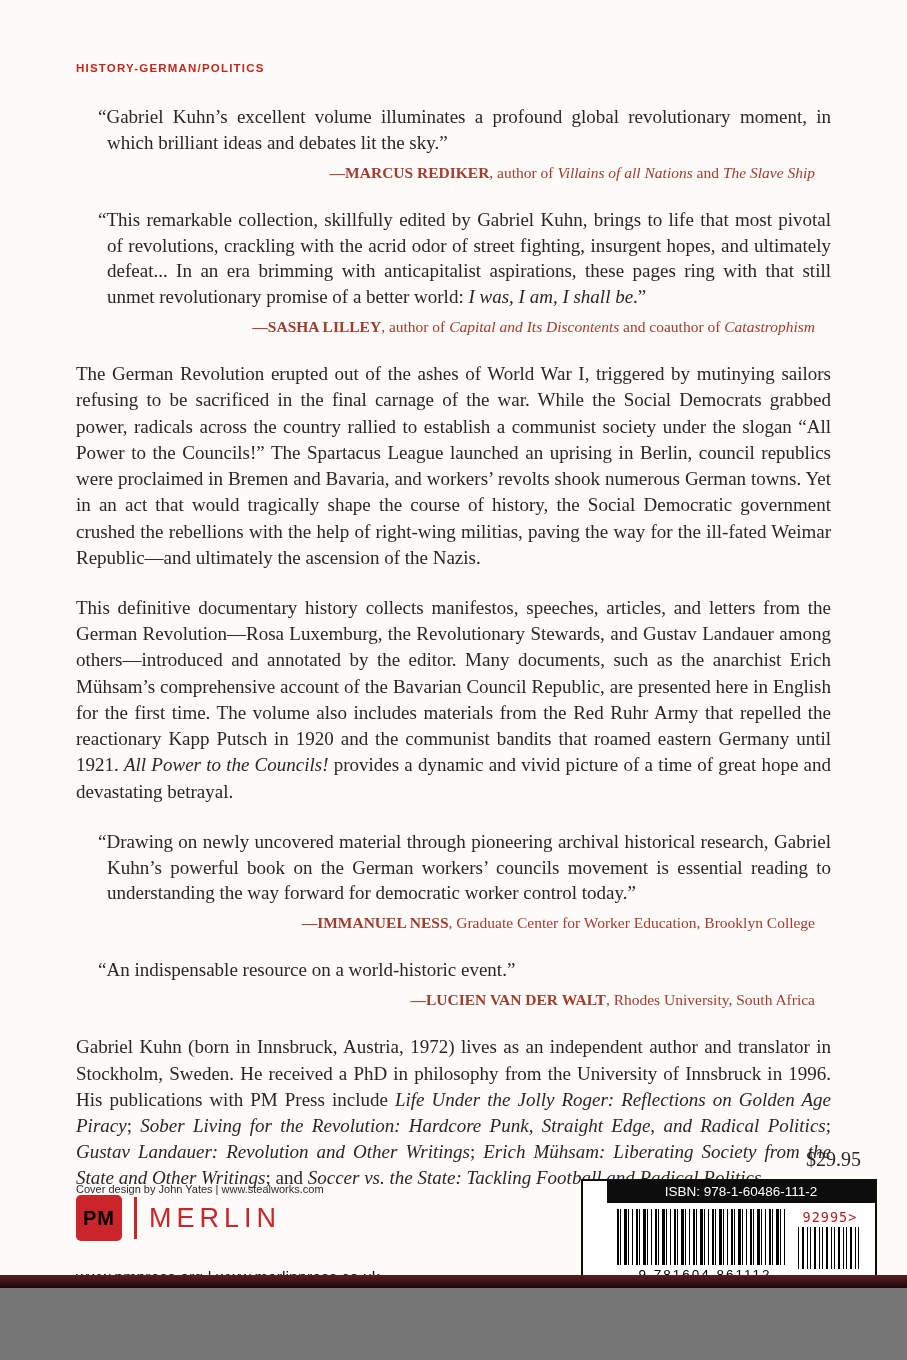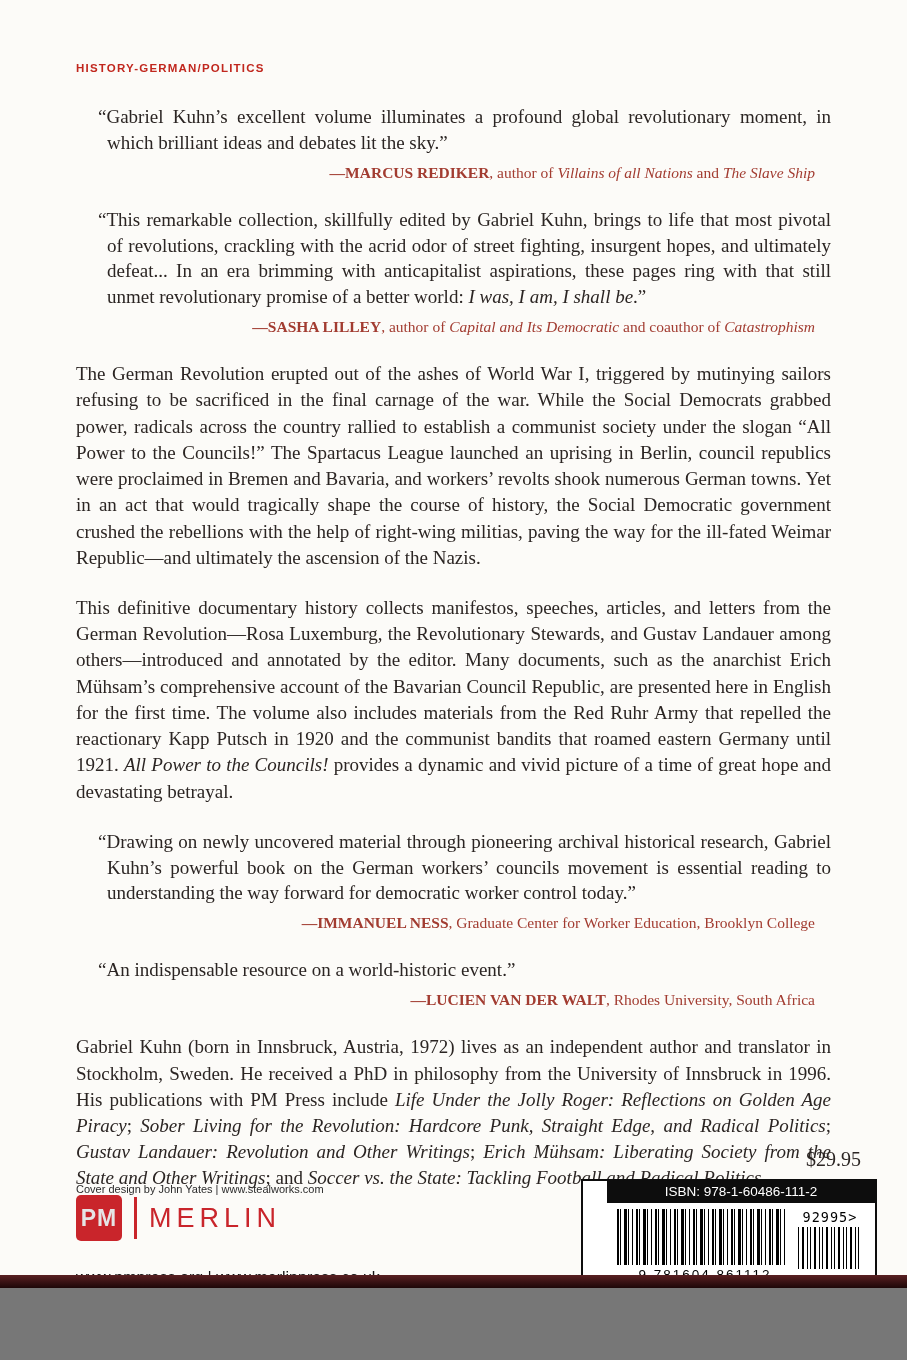--- a/index.html
+++ b/index.html
@@ -39,23 +39,23 @@
     padding-right:16px; margin-bottom:8px;
   }
   .footer-row { display:flex; justify-content:space-between; align-items:flex-start; }
   .footer-left { padding-top:4px; }
   .cover-credit {
     font-family:"Liberation Sans", sans-serif; font-size:11px;
     color:#2a2a2a; 
   }
   .logo-row { display:flex; align-items:center; }
   .pm-box {
-    width:46px; height:46px; background:#c9252b; color:#e5e5e5;
+    width:46px; height:46px; background:#c9252b; color:#000000;
     font-family:"Liberation Sans", sans-serif; font-weight:bold;
-    font-size:23px; letter-spacing:1px;
+    font-size:20px; letter-spacing:1px;
     display:flex; align-items:center; justify-content:center;
     border-radius:5px;
   }
   .logo-divider { width:3px; height:42px; background:#c9252b; margin:0 12px; }
   .merlin {
     font-family:"Liberation Sans", sans-serif; color:#c9252b;
     font-size:27px; letter-spacing:5px; font-weight:normal;
   }
   .urls {
     font-family:"Liberation Sans", sans-serif; font-weight:normal;
@@ -79,21 +79,21 @@
       #000 7px 10px, #fff 10px 11px, #000 11px 12px, #fff 12px 15px,
       #000 15px 16px, #fff 16px 19px);
   }
   .digits {
     font-family:Liberation Sans, sans-serif; font-size:13.5px;
     letter-spacing:2px; color:#000; margin-top:2px; text-align:center;
   }
   .addon { width:74px; display:flex; flex-direction:column; align-items:center; }
   .addon-code {
     font-family:"DejaVu Sans Mono", monospace; font-size:13.5px;
-    letter-spacing:1px; color:#000000;
+    letter-spacing:1px; color:#b91c1c;
   }
   .addon-bars {
     width:64px; height:42px; margin-top:2px;
     background:repeating-linear-gradient(90deg,
       #000 0 1px, #fff 1px 4px, #000 4px 6px, #fff 6px 9px,
       #000 9px 10px, #fff 10px 12px);
   }
   .bottom-strip {
     position:absolute; left:0; right:0; bottom:0; height:13px;
     background:linear-gradient(#5a2022, #1d0708);
@@ -106,21 +106,21 @@
 
   <div class="category">HISTORY-GERMAN/POLITICS</div>
 
   <div class="quote-block">
     <p class="quote"><span>“Gabriel Kuhn’s excellent volume illuminates a profound global revolutionary moment, in which brilliant ideas and debates lit the sky.”</span></p>
     <p class="attribution"><span class="bd">—MARCUS REDIKER</span><span>, author of </span><span class="it">Villains of all Nations</span><span> and </span><span class="it">The Slave Ship</span></p>
   </div>
 
   <div class="quote-block">
     <p class="quote"><span>“This remarkable collection, skillfully edited by Gabriel Kuhn, brings to life that most pivotal of revolutions, crackling with the acrid odor of street fighting, insurgent hopes, and ultimately defeat... In an era brimming with anticapitalist aspirations, these pages ring with that still unmet revolutionary promise of a better world: </span><span class="it">I was, I am, I shall be</span><span>.”</span></p>
-    <p class="attribution"><span class="bd">—SASHA LILLEY</span><span>, author of </span><span class="it">Capital and Its Democratic</span><span> and coauthor of </span><span class="it">Catastrophism</span></p>
+    <p class="attribution"><span class="bd">—SASHA LILLEY</span><span>, author of </span><span class="it">Capital and Its Discontents</span><span> and coauthor of </span><span class="it">Catastrophism</span></p>
   </div>
 
   <p class="body-para"><span>The German Revolution erupted out of the ashes of World War I, triggered by mutinying sailors refusing to be sacrificed in the final carnage of the war. While the Social Democrats grabbed power, radicals across the country rallied to establish a communist society under the slogan “All Power to the Councils!” The Spartacus League launched an uprising in Berlin, council republics were proclaimed in Bremen and Bavaria, and workers’ revolts shook numerous German towns. Yet in an act that would tragically shape the course of history, the Social Democratic government crushed the rebellions with the help of right-wing militias, paving the way for the ill-fated Weimar Republic—and ultimately the ascension of the Nazis.</span></p>
 
   <p class="body-para"><span>This definitive documentary history collects manifestos, speeches, articles, and letters from the German Revolution—Rosa Luxemburg, the Revolutionary Stewards, and Gustav Landauer among others—introduced and annotated by the editor. Many documents, such as the anarchist Erich Mühsam’s comprehensive account of the Bavarian Council Republic, are presented here in English for the first time. The volume also includes materials from the Red Ruhr Army that repelled the reactionary Kapp Putsch in 1920 and the communist bandits that roamed eastern Germany until 1921. </span><span class="it">All Power to the Councils!</span><span> provides a dynamic and vivid picture of a time of great hope and devastating betrayal.</span></p>
 
   <div class="quote-block">
     <p class="quote"><span>“Drawing on newly uncovered material through pioneering archival historical research, Gabriel Kuhn’s powerful book on the German workers’ councils movement is essential reading to understanding the way forward for democratic worker control today.”</span></p>
     <p class="attribution"><span class="bd">—IMMANUEL NESS</span><span>, Graduate Center for Worker Education, Brooklyn College</span></p>
   </div>

